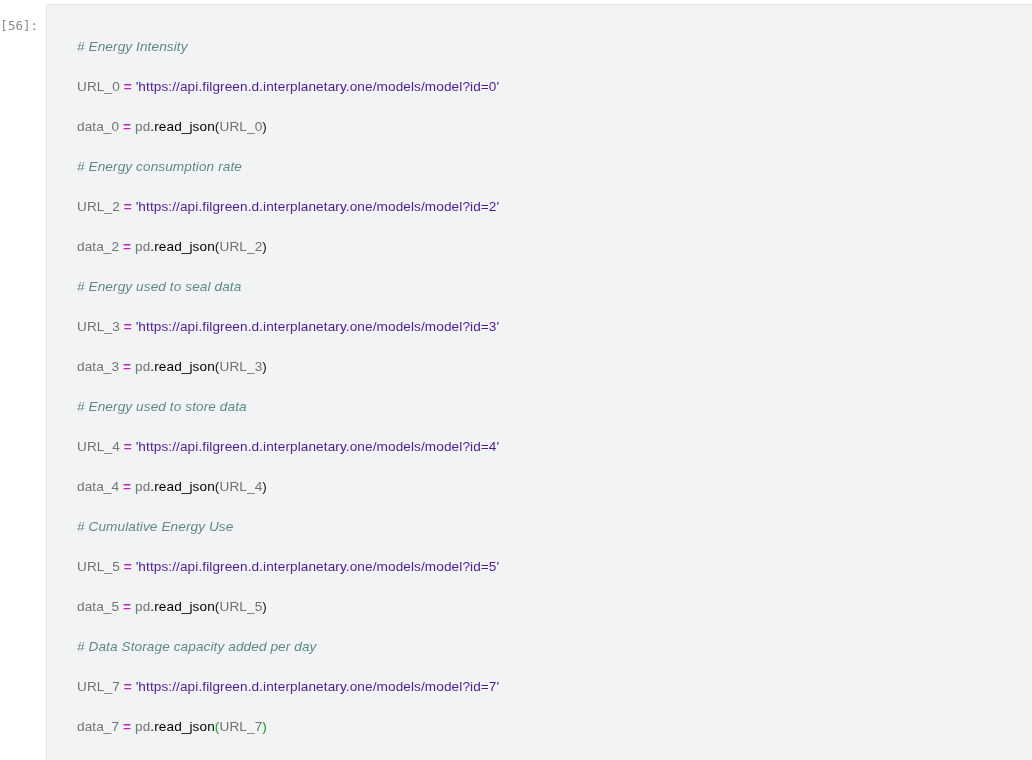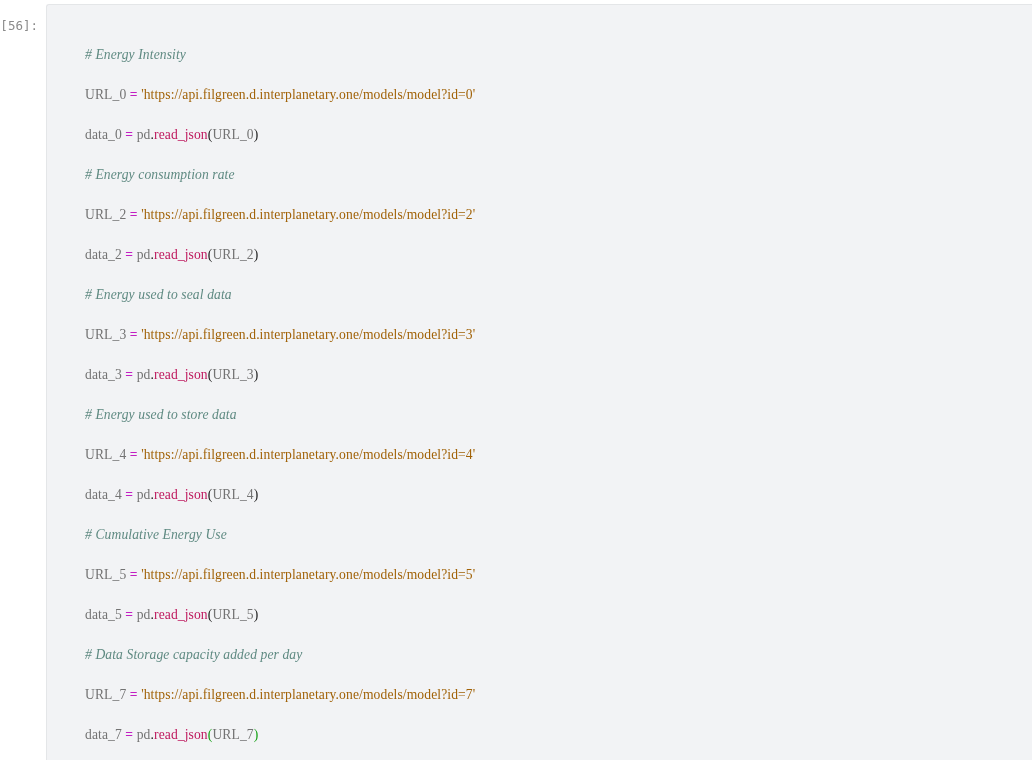--- a/index.html
+++ b/index.html
@@ -48,41 +48,41 @@
     border: 1px solid #e4e6e8;
     border-right: none;
     border-radius: 3px 0 0 3px;
     box-sizing: border-box;
     min-height: 737px;
     padding: 14px 0 12px 0;
     position: relative;
   }
 
   .code {
-    margin: 16px;
+    margin: 8px;
     padding: 0 0 0 22px;
-    font-family: Liberation Serif, serif;
+    font-family: Liberation Sans, sans-serif;
     font-size: 13.6px;
     color: #1a1a1a;
     background: transparent;
   }
 
   .code-line {
     height: 40px;
     line-height: 40px;
     white-space: pre;
     letter-spacing: 0.1px;
   }
 
   
   .tok-comment  { color: #5f8a82; font-style: italic; }
   .tok-name     { color: #737373; }
   .tok-operator { color: #c21fc2; font-weight: 600; }
-  .tok-string   { color: #a16207; }
-  .tok-fn       { color: #be185d; }
+  .tok-string   { color: #4c1d95; }
+  .tok-fn       { color: #000000; }
   .tok-punct    { color: #1a1a1a; }
   .tok-bracket-match { color: #15a015; }
   .tok-dot      { color: #1a1a1a; }
 </style>
 </head>
 <body>
 
 <div class="notebook">
 
   <div class="cell">

